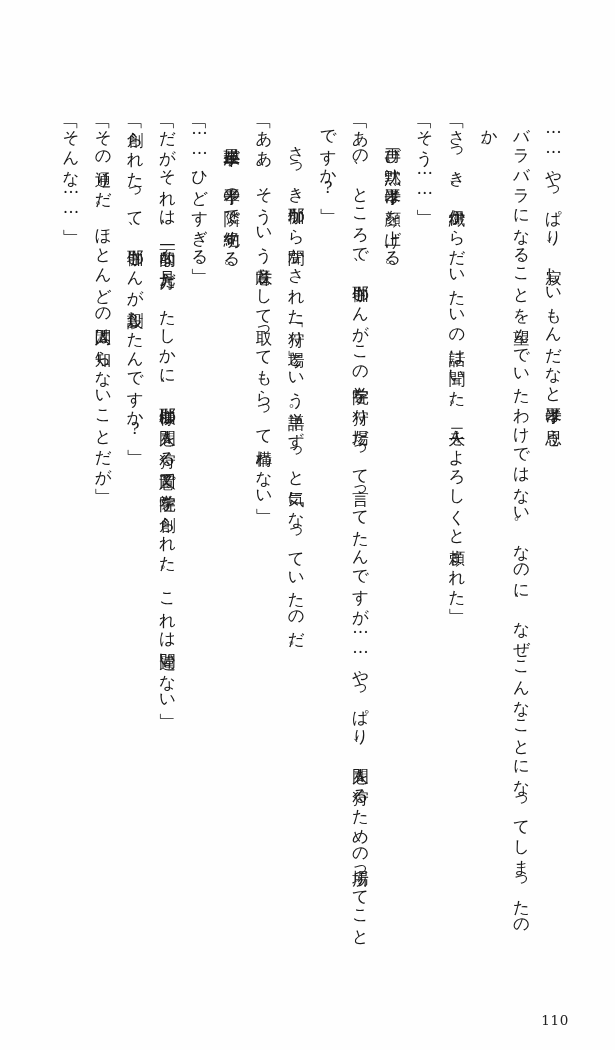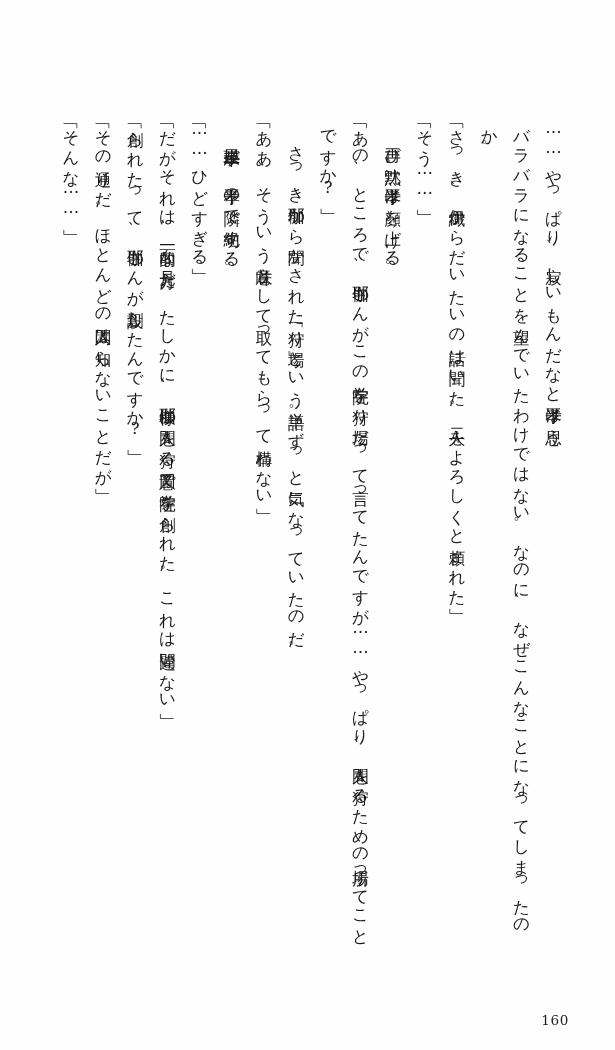--- a/index.html
+++ b/index.html
@@ -70,15 +70,15 @@
     <p class="para indent">さっき伽耶から聞かされた「狩り場」という単語。ずっと気になっていたのだ。</p>
     <p class="para">「ああ、そういう意味として取ってもらって構わない」</p>
     <p class="para indent">瑛里華が、孝平の隣で絶句する。</p>
     <p class="para">「……ひどすぎる」</p>
     <p class="para">「だがそれは、一面的な見方だ。たしかに、伽耶様は人間を狩る意図で学院を創られた。これは間違いない」</p>
     <p class="para">「創られたって、伽耶さんが創設したんですか?」</p>
     <p class="para">「その通りだ。ほとんどの人間は知らないことだが」</p>
     <p class="para">「そんな……」</p>
   </div>
 
-  <div class="page-number">160</div>
+  <div class="page-number">110</div>
 
 </div>
 
 </body></html>

